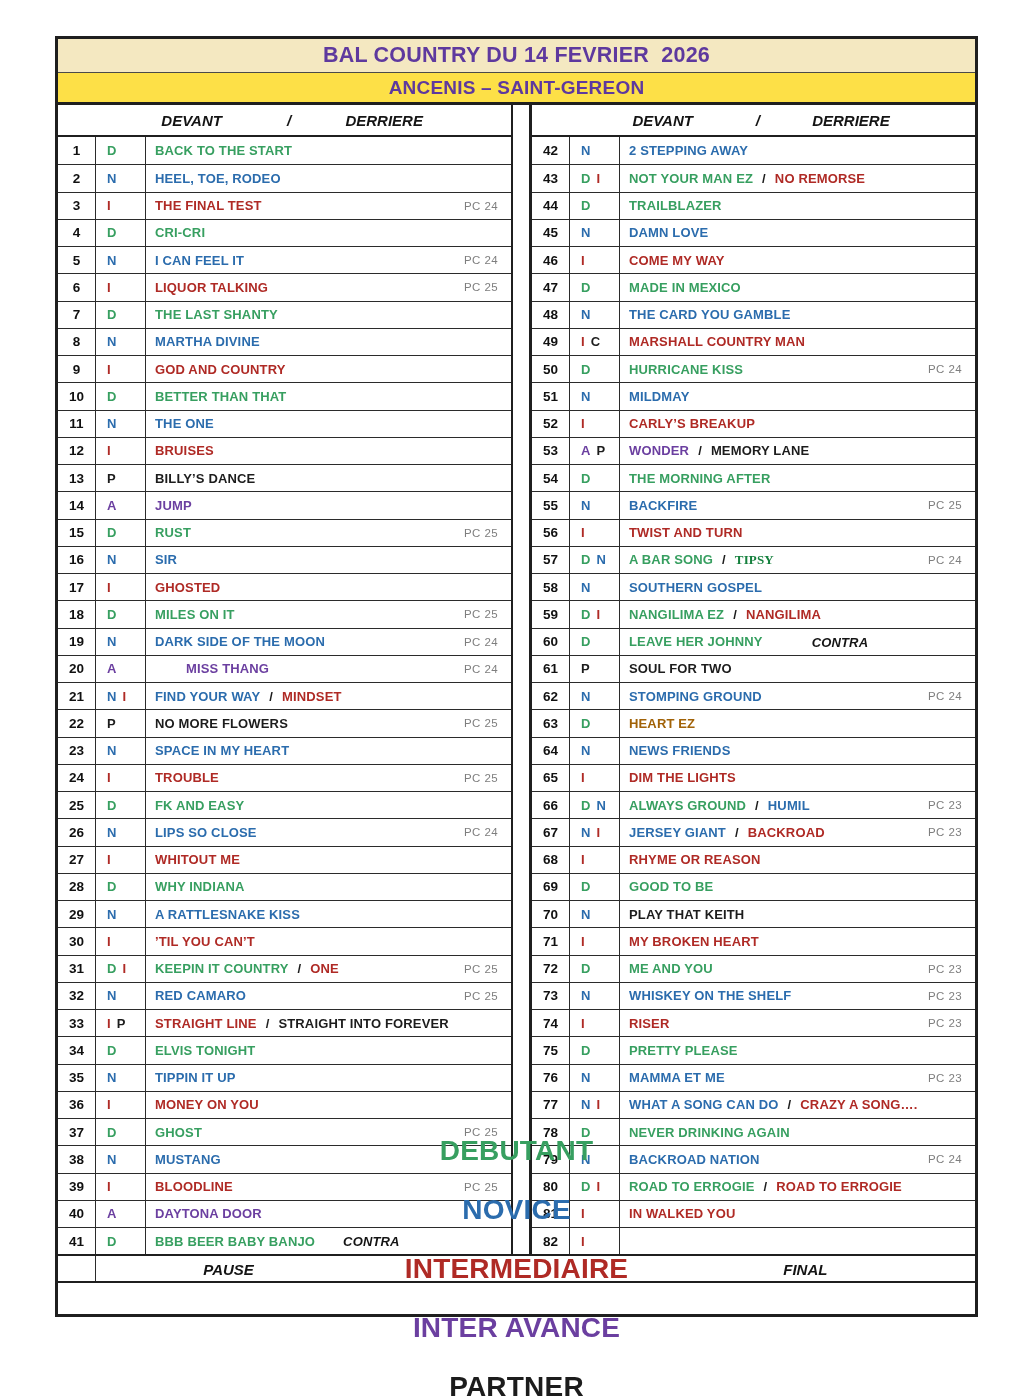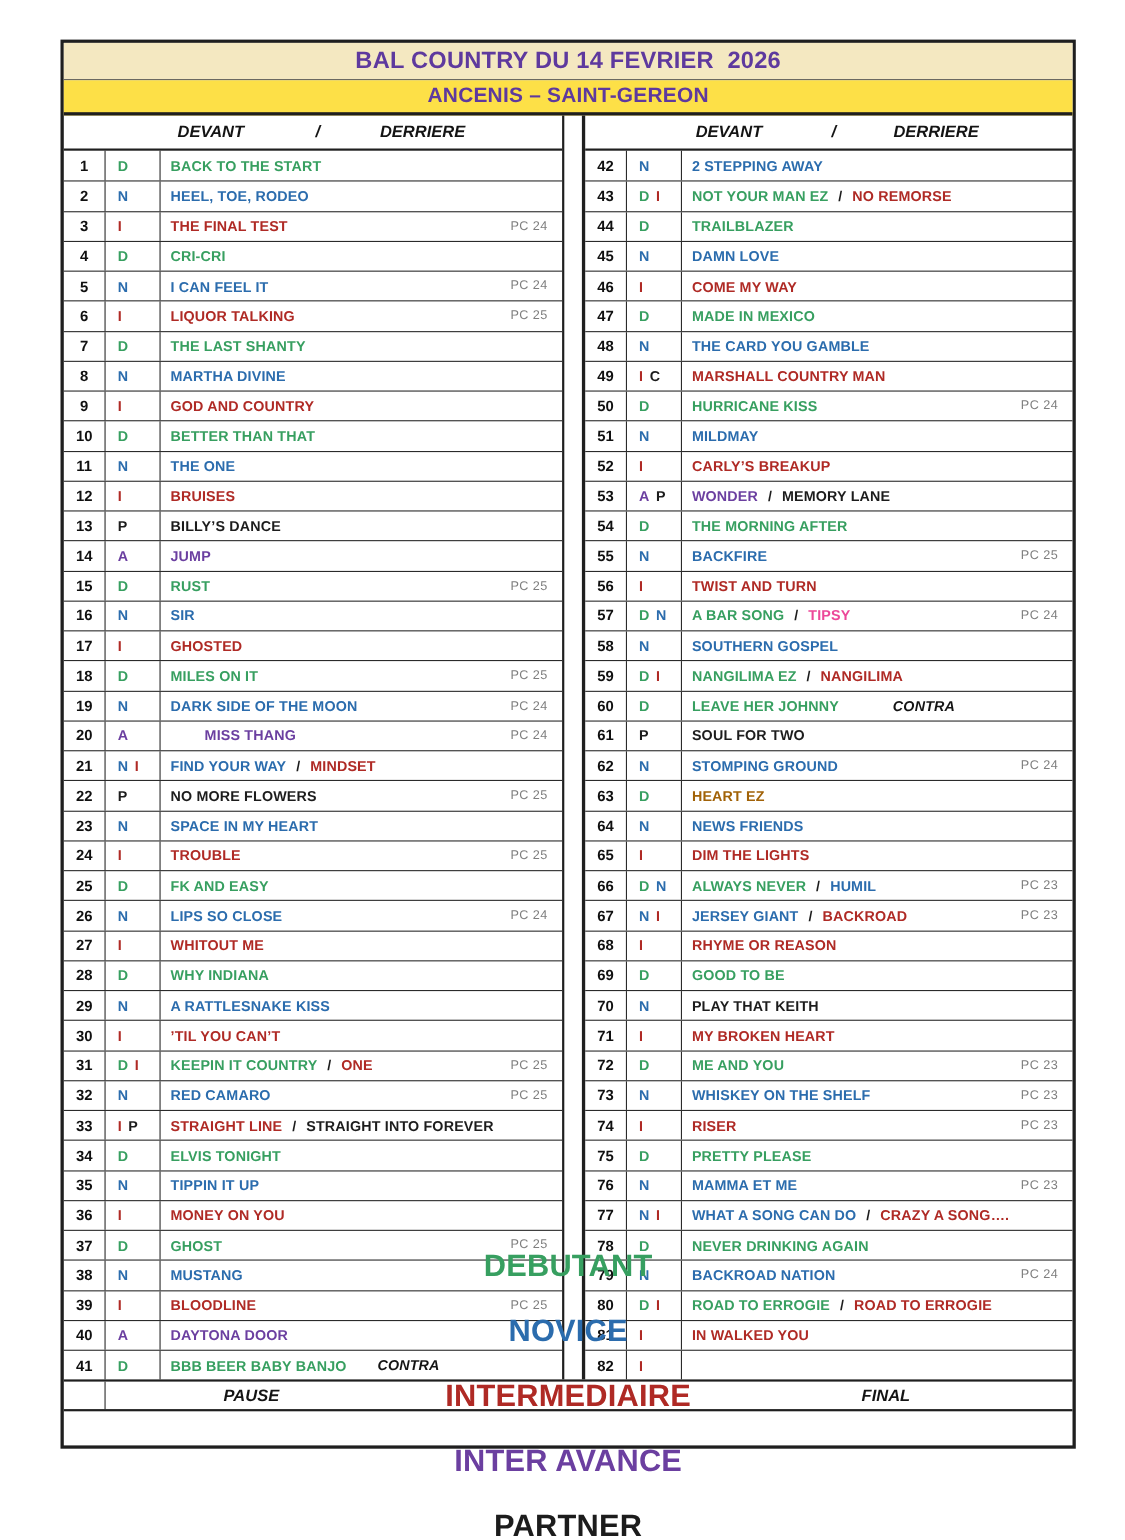--- a/index.html
+++ b/index.html
@@ -644,21 +644,21 @@
           </div>
           <div class="row">
             <div class="cell-num">57</div>
             <div class="cell-lv">
               <span style="color: rgb(55, 159, 96);">D</span>
               <span style="color: rgb(43, 108, 173);">N</span>
             </div>
             <div class="cell-t">
               <span style="color: rgb(55, 159, 96);">A BAR SONG</span>
               <span class="slash" style="color: rgb(28, 28, 28);">/</span>
-              <span style="color: #ec4899;">TIPSY</span>
+              <span style="color: #15803d; font-family: Liberation Serif, serif;">TIPSY</span>
               <span class="pc">PC 24</span>
             </div>
           </div>
           <div class="row">
             <div class="cell-num">58</div>
             <div class="cell-lv">
               <span style="color: rgb(43, 108, 173);">N</span>
             </div>
             <div class="cell-t">
               <span style="color: rgb(43, 108, 173);">SOUTHERN GOSPEL</span>
@@ -732,21 +732,21 @@
               <span style="color: rgb(175, 42, 37);">DIM THE LIGHTS</span>
             </div>
           </div>
           <div class="row">
             <div class="cell-num">66</div>
             <div class="cell-lv">
               <span style="color: rgb(55, 159, 96);">D</span>
               <span style="color: rgb(43, 108, 173);">N</span>
             </div>
             <div class="cell-t">
-              <span style="color: rgb(55, 159, 96);">ALWAYS NEVER</span>
+              <span style="color: rgb(55, 159, 96);">ALWAYS GROUND</span>
               <span class="slash" style="color: rgb(28, 28, 28);">/</span>
               <span style="color: rgb(43, 108, 173);">HUMIL</span>
               <span class="pc">PC 23</span>
             </div>
           </div>
           <div class="row">
             <div class="cell-num">67</div>
             <div class="cell-lv">
               <span style="color: rgb(43, 108, 173);">N</span>
               <span style="color: rgb(175, 42, 37);">I</span>

